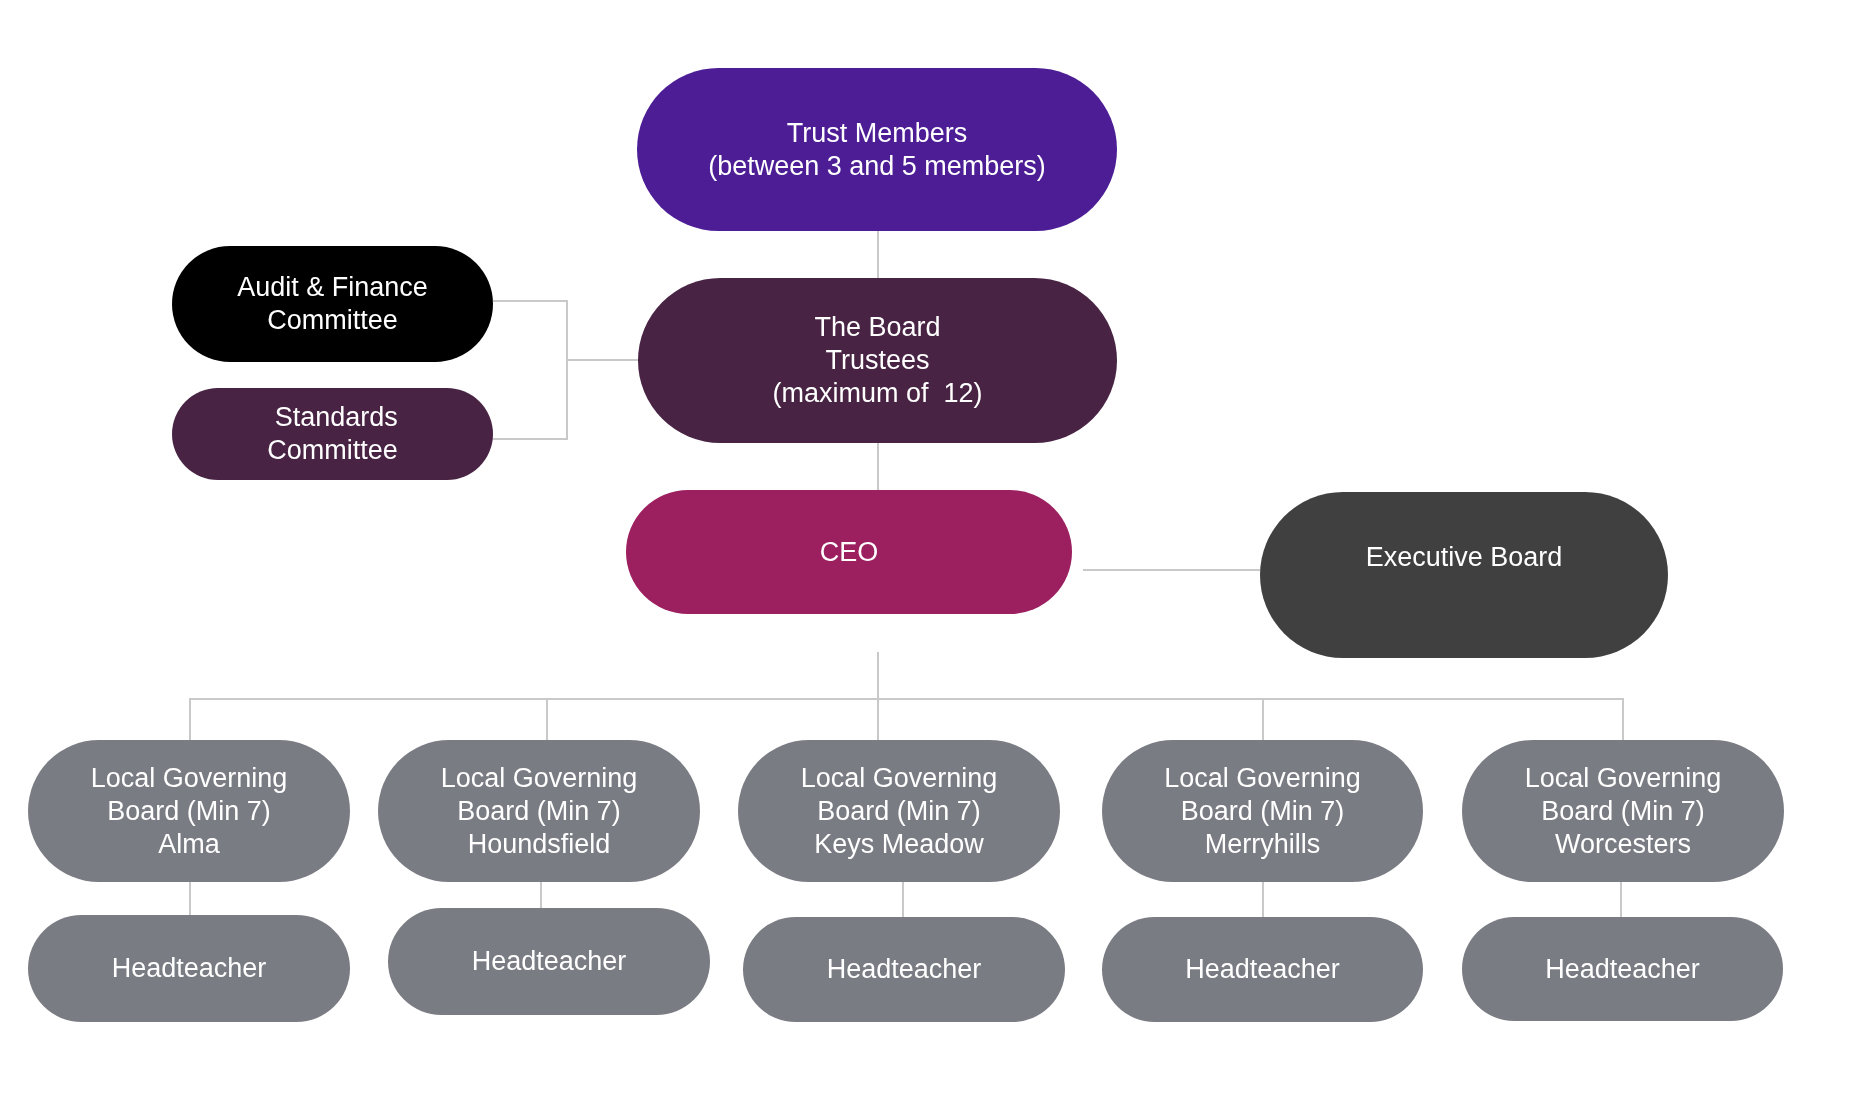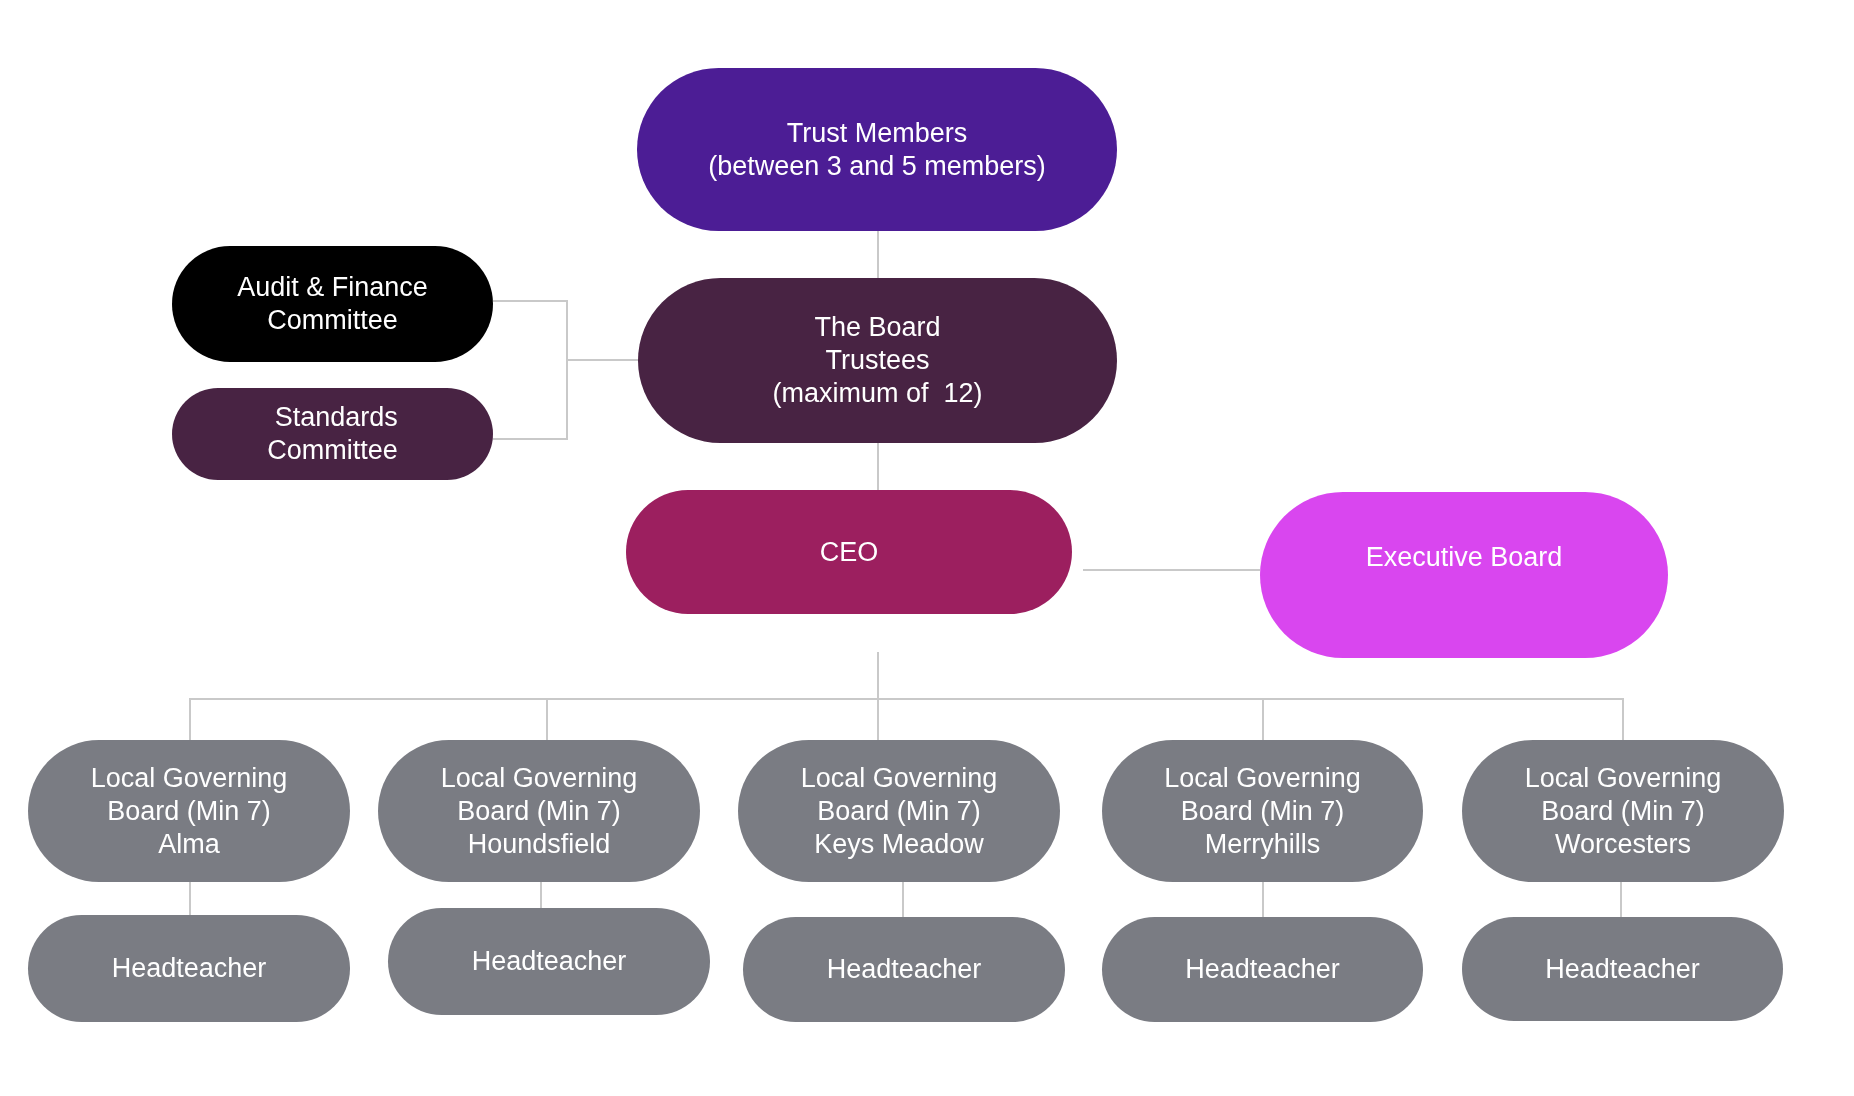--- a/index.html
+++ b/index.html
@@ -112,21 +112,21 @@
   <div class="node n-board" style="background: rgb(72, 35, 67);">
     <span class="label">The Board
 Trustees
 (maximum of  12)</span>
   </div>
 
   <div class="node n-ceo" style="background: rgb(156, 31, 95);">
     <span class="label">CEO</span>
   </div>
 
-  <div class="node n-exec" style="background: #d946ef;">
+  <div class="node n-exec" style="background: #404040;">
     <span class="label label-raised">Executive Board</span>
   </div>
 
   <div class="node n-lgb1" style="background: rgb(122, 124, 131);">
     <span class="label">Local Governing
 Board (Min 7)
 Alma</span>
   </div>
   <div class="node n-lgb2" style="background: rgb(122, 124, 131);">
     <span class="label">Local Governing

